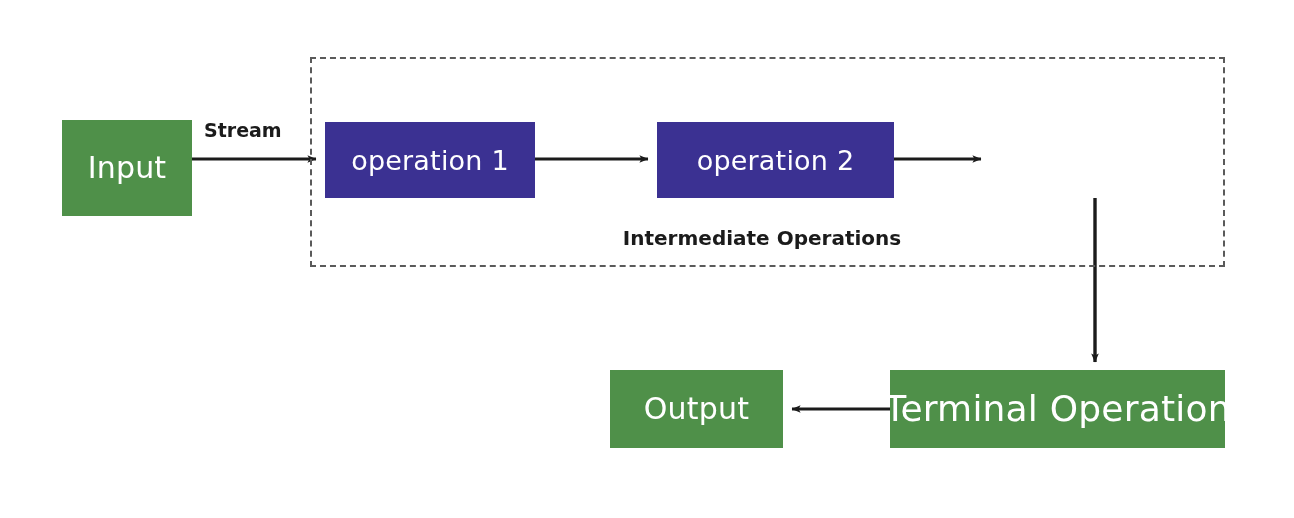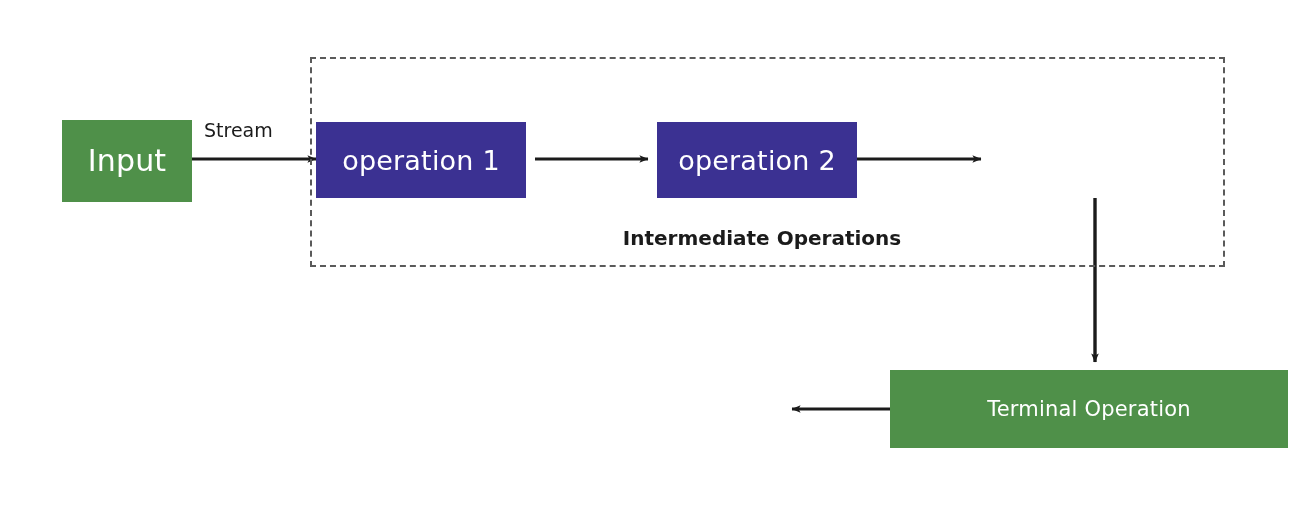--- a/index.html
+++ b/index.html
@@ -40,21 +40,21 @@
   .node-green {
     background: #4F9049;
   }
   .node-purple {
     background: #3B3192;
   }
   .edge-label {
     position: absolute;
     color: #1b1b1b;
     font-family: "DejaVu Sans", sans-serif;
-    font-weight: normal;
+    font-weight: bold;
     white-space: nowrap;
     line-height: 1;
     text-align: center;
   }
   .group-label {
     position: absolute;
     color: #1b1b1b;
     font-family: "DejaVu Sans", sans-serif;
     font-weight: bold;
     white-space: nowrap;
@@ -103,39 +103,42 @@
       <line x1="1095" y1="198" x2="1095" y2="362" stroke="#1b1b1b" stroke-width="3.4" marker-end="url(#arrow-down)"></line>
     </g>
 
     <g>
       <line x1="890" y1="409" x2="792" y2="409" stroke="#1b1b1b" stroke-width="3.2" marker-end="url(#arrow-left)"></line>
     </g>
   </svg>
 
   <div class="group-frame" style="left:310px; top:57px; width:915px; height:210px;"></div>
 
-  <div class="node-box node-green" style="left:62px; top:120px; width:130px; height:82px; font-size:30px;">
+  <div class="node-box node-green" style="left:62px; top:120px; width:130px; height:96px; font-size:30px;">
     <span>Input</span>
   </div>
 
   <div class="edge-label" style="left:204px; top:121px; font-size:19px;">
     <span>Stream</span>
   </div>
 
-  <div class="node-box node-purple" style="left:316px; top:122px; width:210px; height:76px; font-size:27px;">
+  <div class="node-box node-purple" style="left:325px; top:122px; width:210px; height:76px; font-size:27px;">
     <span>operation 1</span>
   </div>
 
-  <div class="node-box node-purple" style="left:657px; top:122px; width:200px; height:76px; font-size:27px;">
+  <div class="node-box node-purple" style="left:657px; top:122px; width:237px; height:76px; font-size:27px;">
     <span>operation 2</span>
   </div>
 
 
   <div class="group-label" style="left:592px; top:228px; width:340px; font-size:20px;">
     <span>Intermediate Operations</span>
   </div>
 
+  <div class="node-box node-green" style="left:610px; top:370px; width:173px; height:78px; font-size:30px;">
+    <span>Output</span>
+  </div>
 
-  <div class="node-box node-green" style="left:890px; top:370px; width:398px; height:78px; font-size:21px;">
+  <div class="node-box node-green" style="left:890px; top:370px; width:335px; height:78px; font-size:36px;">
     <span>Terminal Operation</span>
   </div>
 
 </div>
 
 </body></html>

